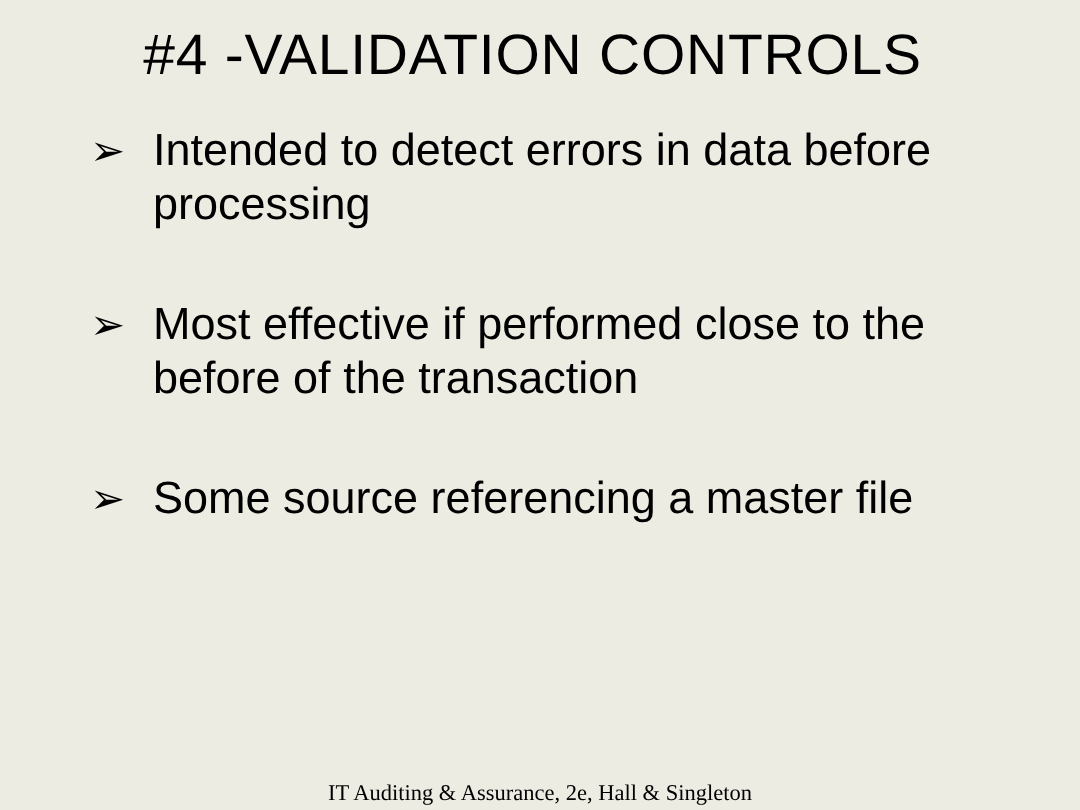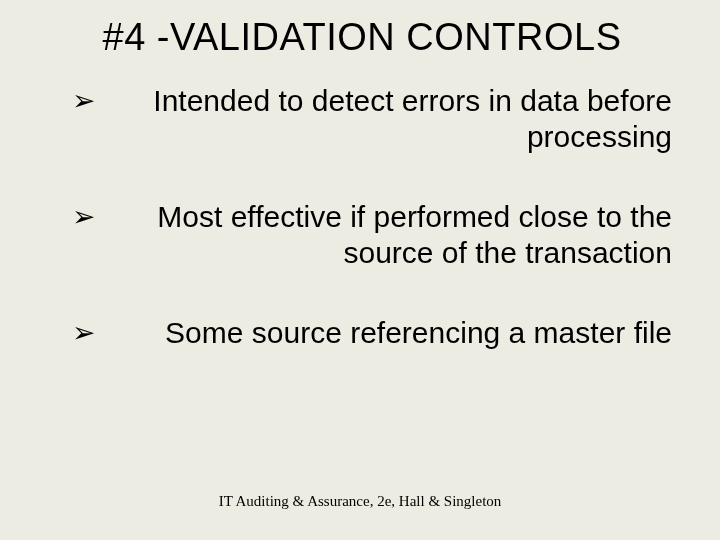--- a/index.html
+++ b/index.html
@@ -13,35 +13,34 @@
     background-color: #edece3;
     font-family: Arial, "Helvetica Neue", Helvetica, sans-serif;
     color: #000;
     position: relative;
     box-sizing: border-box;
   }
   .slide {
     box-sizing: border-box;
     width: 720px;
     height: 540px;
-    padding: 10px 26px 0 30px;
+    padding: 10px 40px 0 30px;
     position: relative;
   }
   .title {
     font-size: 38px;
     font-weight: 400;
     text-align: center;
     margin: 6px 0 24px 0;
     letter-spacing: 0.5px;
   }
   ul.bullets {
     list-style: none;
     padding: 0 10px 0 30px;
-    margin: 12px;
-    text-align: right;
+    margin: 0;
   }
   ul.bullets li {
     position: relative;
     font-size: 30px;
     line-height: 1.2;
     padding-left: 42px;
     margin-bottom: 44px;
   }
   ul.bullets li::before {
     content: "➢";
@@ -49,38 +48,38 @@
     left: 0;
     top: 0;
     font-size: 28px;
     line-height: 1.25;
     color: #000;
   }
   .footer {
     position: absolute;
     left: 0;
     right: 0;
-    bottom: 30px;
+    bottom: 2px;
     text-align: center;
     font-family: "Times New Roman", Times, serif;
     font-size: 15px;
   }
 </style>
 </head>
 <body>
 
 <div class="slide">
   <h1 class="title">#4 -VALIDATION CONTROLS</h1>
 
   <ul class="bullets">
     <li>
       <span>Intended to detect errors in data before processing</span>
     </li>
     <li>
-      <span>Most effective if performed close to the source of the transaction</span>
+      <span>Most effective if performed close to the before of the transaction</span>
     </li>
     <li>
       <span>Some source referencing a master file</span>
     </li>
   </ul>
 
   <div class="footer">IT Auditing &amp; Assurance, 2e, Hall &amp; Singleton</div>
 </div>
 
 </body></html>

